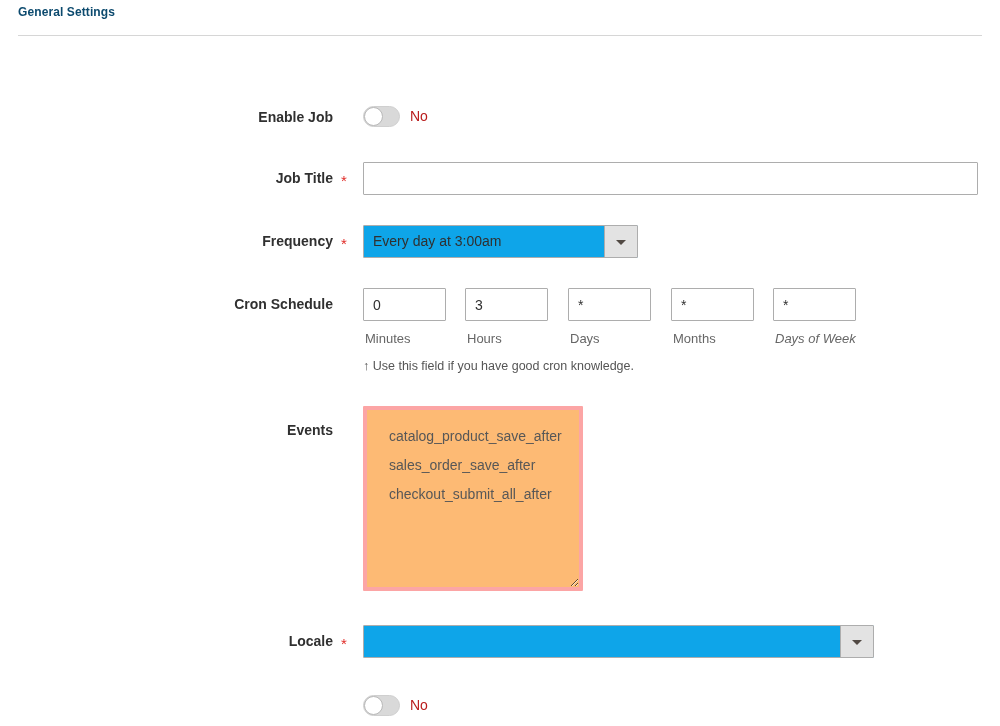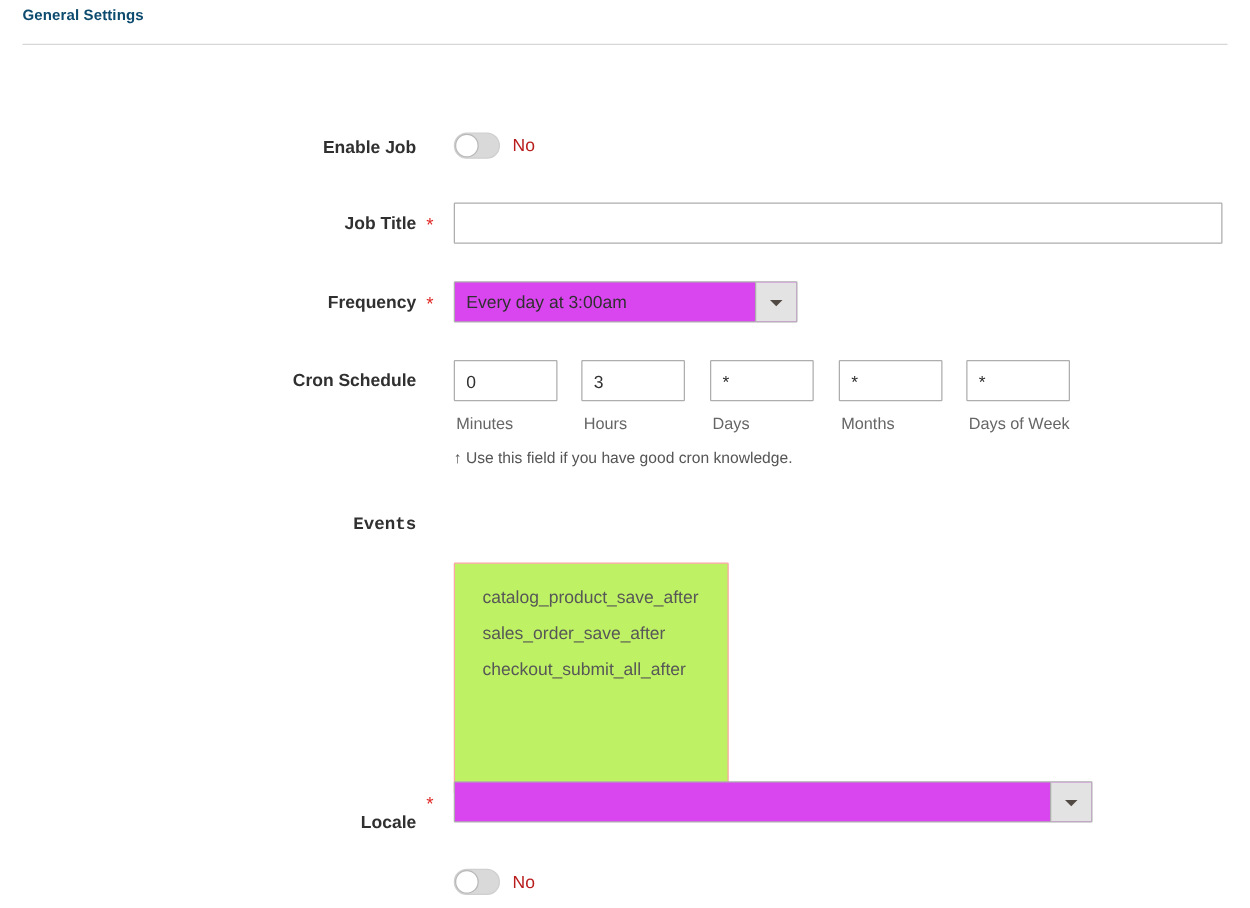--- a/index.html
+++ b/index.html
@@ -110,21 +110,21 @@
     outline: none;
     border-radius: 1px;
   }
   .text-input::placeholder { color: #a6a6a6; }
 
   
   .select-wrap {
     position: absolute;
     height: 33px;
     border: 1px solid #adadad;
-    background: #d946ef;
+    background: #0ea5e9;
     border-radius: 1px;
     cursor: pointer;
   }
   .select-value {
     position: absolute;
     left: 9px;
     top: 0;
     right: 36px;
     height: 31px;
     line-height: 31px;
@@ -166,33 +166,32 @@
   .note-text {
     position: absolute;
     font-size: 12.5px;
     color: #555555;
     white-space: nowrap;
   }
 
   
   .events-area {
     position: absolute;
-    border: 1px solid #fca5a5;
-    background: #bef264;
+    border: 4px solid #fca5a5;
+    background: #fdba74;
     border-radius: 1px;
     overflow: hidden;
     font-family: "Liberation Sans", sans-serif;
     font-size: 14px;
     color: #575757;
     padding: 12px 14px 0 22px;
     line-height: 29px;
     resize: both;
     outline: none;
     white-space: pre;
-    margin-top: 44px;
   }
 </style>
 </head>
 <body>
 
 <div class="section-header">
   <div class="section-title">General Settings</div>
   <div class="section-rule"></div>
 </div>
 
@@ -230,35 +229,35 @@
   <input class="text-input" type="text" style="left: 465px; top: 0px; width: 83px;" value="3">
   <div class="sub-label" style="left:467px; top:43px;">Hours</div>
 
   <input class="text-input" type="text" style="left: 568px; top: 0px; width: 83px;" value="*">
   <div class="sub-label" style="left:570px; top:43px;">Days</div>
 
   <input class="text-input" type="text" style="left: 671px; top: 0px; width: 83px;" value="*">
   <div class="sub-label" style="left:673px; top:43px;">Months</div>
 
   <input class="text-input" type="text" style="left: 773px; top: 0px; width: 83px;" value="*">
-  <div class="sub-label" style="left:775px; top:43px;">Days of Week</div>
+  <div class="sub-label" style="left:775px; top:43px;font-style:italic;">Days of Week</div>
 
   <div class="note-text" style="left:363px; top:71px;">↑ Use this field if you have good cron knowledge.</div>
 </div>
 
 <div class="field-row" style="top:406px; height:185px;">
-  <div class="field-label" style="top:6px;font-family:Liberation Mono, monospace;">Events</div>
+  <div class="field-label" style="top:16px;">Events</div>
   <textarea class="events-area" style="left: 363px; top: 0px; width: 220px; height: 185px;">catalog_product_save_after
 sales_order_save_after
 checkout_submit_all_after</textarea>
 
 </div>
 
 <div class="field-row" style="top:625px; height:34px;">
-  <div class="field-label" style="top:8px;margin-top:16px;">Locale</div>
+  <div class="field-label" style="top:8px;">Locale</div>
   <span class="req-star" style="top:11px;">*</span>
   <div class="select-wrap" style="left:363px; top:0; width:511px;">
     <div class="select-btn">
       <span class="caret"></span>
     </div>
   </div>
 </div>
 
 <div class="field-row" style="top:694px; height:34px;">
   <div class="toggle" style="left:363px; top:1px;">

